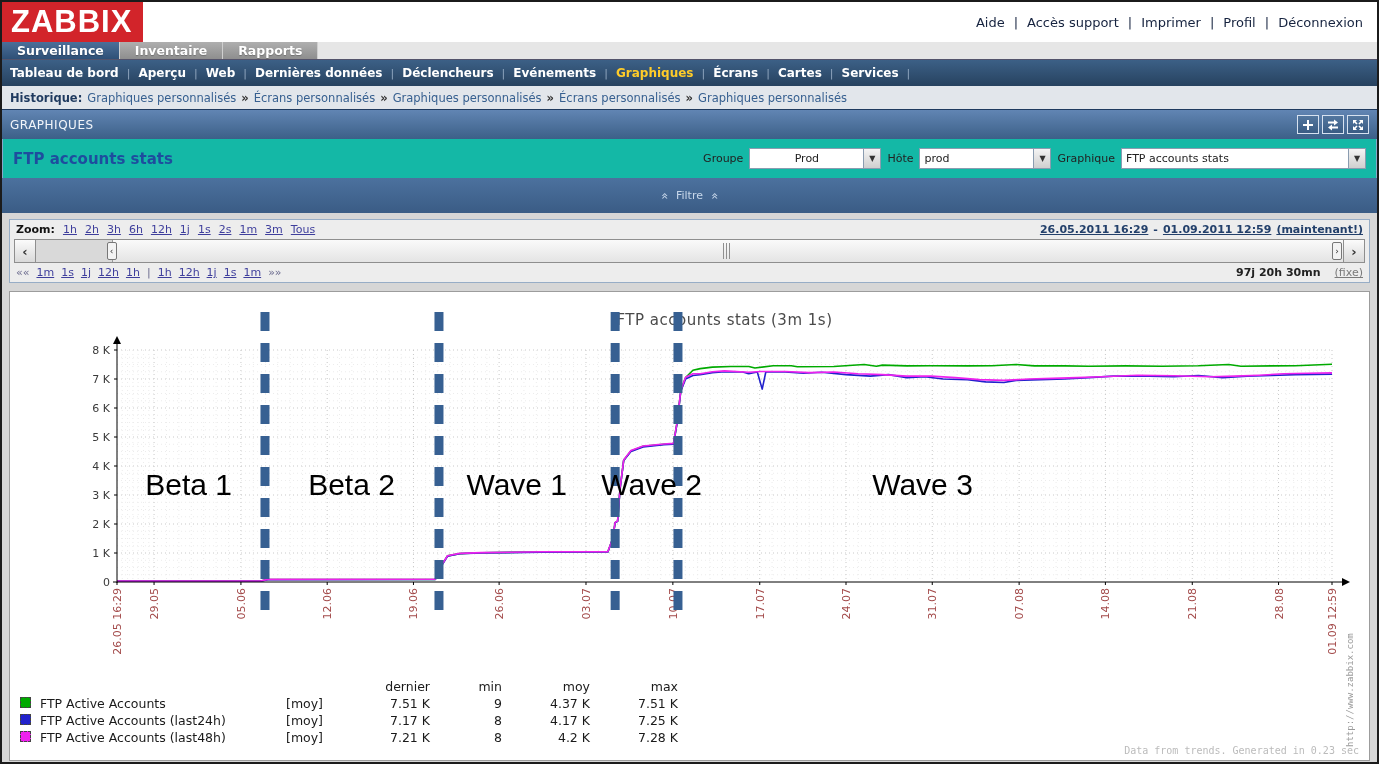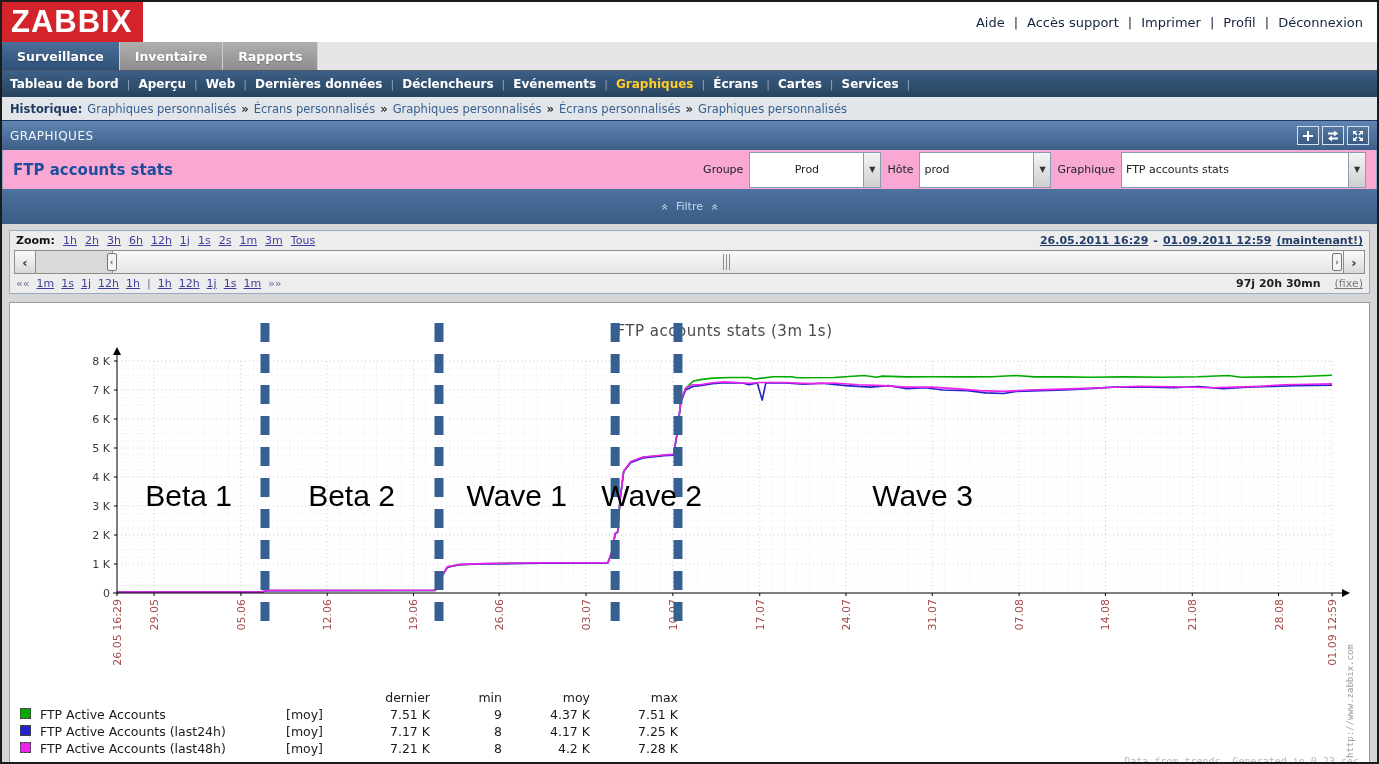--- a/index.html
+++ b/index.html
@@ -8,21 +8,21 @@
 
   
   .top-header { height:40px; background:#fff; display:flex; align-items:center; justify-content:space-between; }
   .logo { width:141px; height:40px; background:#D2242A; color:#fff; font-family:"Liberation Sans",sans-serif;
           font-weight:bold; font-size:31px; letter-spacing:1px; display:flex; align-items:center; padding-left:9px; }
   .hdr-links { padding-right:14px; font-size:13px; color:#16233F; display:flex; align-items:center; gap:9px; }
   .hdr-links a { color:#16233F; text-decoration:none; cursor:pointer; }
   .hdr-sep { color:#16233F; }
 
   
-  .tab-row { height:28px; background:#E6E6E6; display:flex; }
+  .tab-row { height:17px; background:#E6E6E6; display:flex; }
   .tab { padding:0 15px; display:flex; align-items:center; font-size:12.5px; font-weight:bold; color:#fff;
          background:linear-gradient(#AFAFAF,#8E8E8E); border-right:1px solid #CFCFCF; cursor:pointer; text-shadow:0 1px 1px rgba(0,0,0,.25); }
   .tab.active { background:linear-gradient(#4C6F99,#2E5077); }
 
   
   .menu-bar { height:27px; background:linear-gradient(#3C6086,#27425F); display:flex; align-items:center;
               justify-content:space-between; padding:0 10px 0 8px; border-top:1px solid #53536B; }
   .menu-items { display:flex; align-items:center; gap:8px; }
   .menu-link { color:#fff; font-size:12px; font-weight:bold; cursor:pointer; white-space:nowrap; }
   .menu-link.active { color:#FFCC29; }
@@ -39,25 +39,25 @@
 
   
   .section-bar { height:30px; background:linear-gradient(#6185B3,#3C6088); border-top:1px solid #1F3A5F;
                  display:flex; align-items:center; justify-content:space-between; padding:0 8px; }
   .section-title { color:#F2F5FA; font-size:12px; letter-spacing:.5px; }
   .sec-icons { display:flex; gap:3px; }
   .sec-icon-btn { width:22px; height:19px; background:linear-gradient(#53779F,#3A5C84); border:1px solid #D7E2F0;
                   display:flex; align-items:center; justify-content:center; cursor:pointer; }
 
   
-  .title-row { height:39px; background:#f9a8d4; border-left:1px solid #88A6C9; border-right:1px solid #88A6C9;
+  .title-row { height:39px; background:#14b8a6; border-left:1px solid #88A6C9; border-right:1px solid #88A6C9;
                display:flex; align-items:center; justify-content:space-between; padding:0 10px; }
   .graph-title { color:#1E4D9E; font-size:15px; font-weight:bold; }
   .filter-controls { display:flex; align-items:center; gap:6px; font-size:11px; color:#222; }
-  .sel { height:36px; border:1px solid #8A9CB0; background:#fff; display:flex; align-items:center; cursor:pointer; }
+  .sel { height:21px; border:1px solid #8A9CB0; background:#fff; display:flex; align-items:center; cursor:pointer; }
   .sel-text { flex:1; font-size:11px; padding:0 4px; white-space:nowrap; overflow:hidden; }
   .sel-text.center { text-align:center; }
   .sel-btn { width:17px; height:100%; background:linear-gradient(#F4F4F4,#CFCFCF); border-left:1px solid #8A9CB0;
              display:flex; align-items:center; justify-content:center; font-size:8px; color:#333; }
   .w130 { width:132px; } .w245 { width:245px; }
 
   
   .filtre-bar { height:35px; background:linear-gradient(#4C719E,#3A5C85); display:flex; align-items:center;
                 justify-content:center; gap:8px; color:#C7D7EA; font-size:11px; cursor:pointer; }
   .chev-up { display:inline-block; transform:rotate(90deg); font-size:12px; color:#C7D7EA; }

